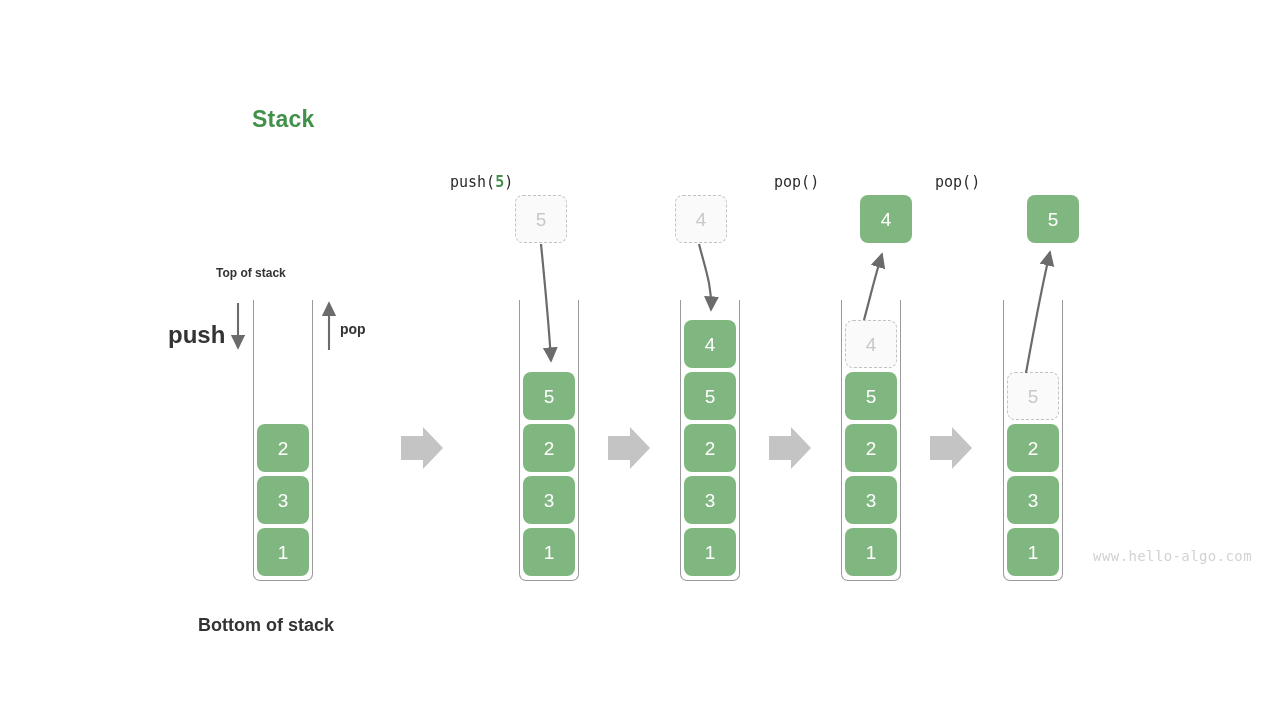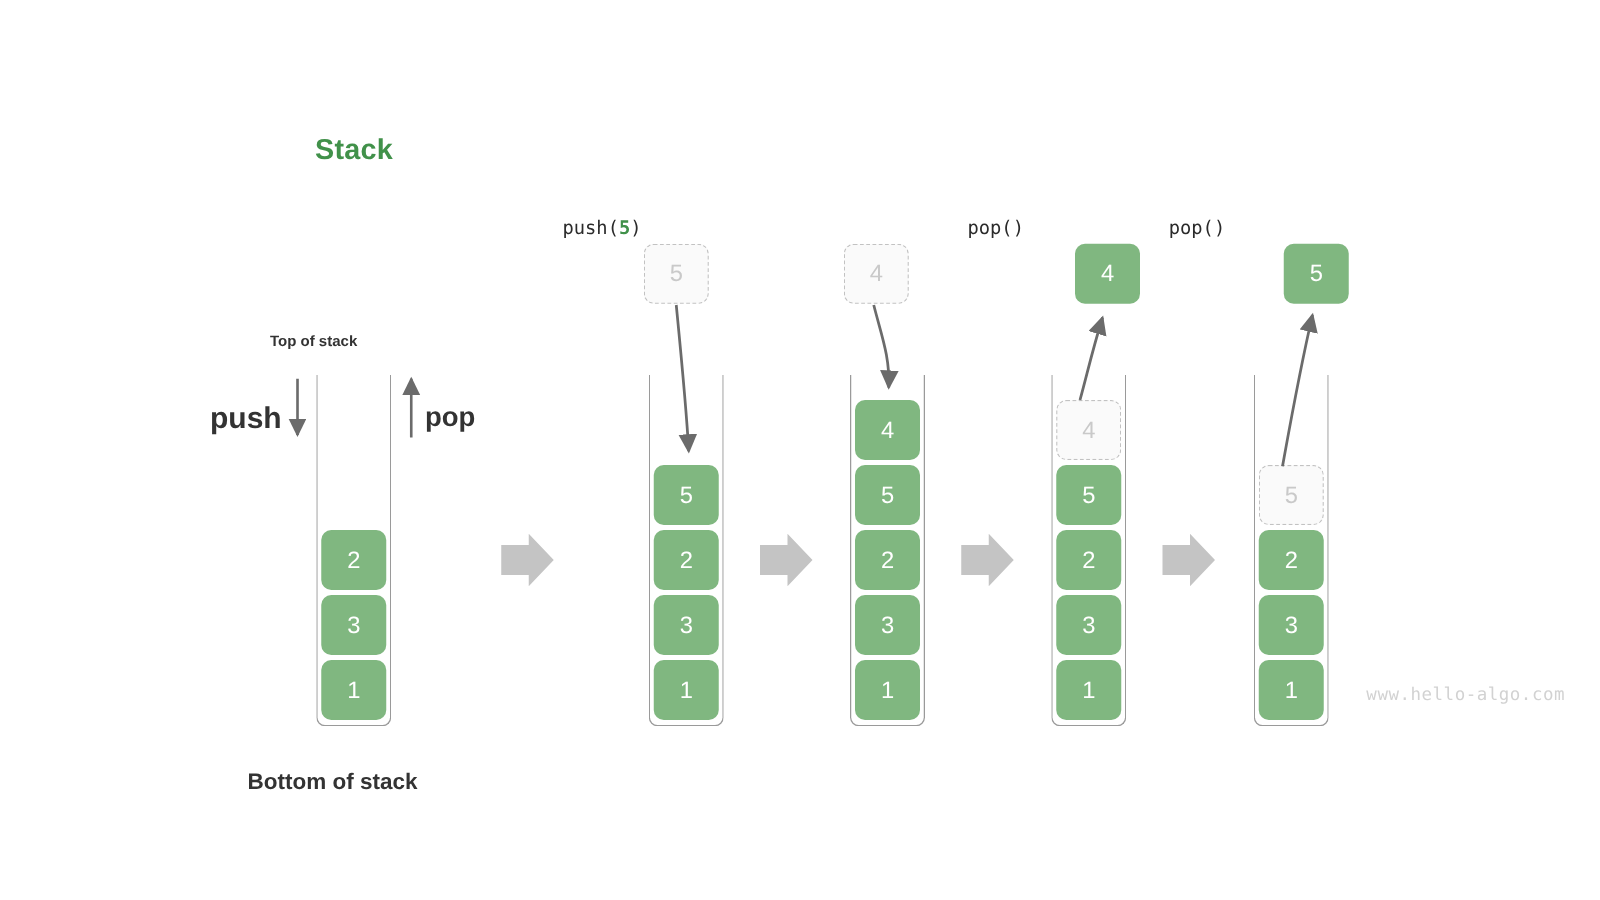--- a/index.html
+++ b/index.html
@@ -60,21 +60,21 @@
     top: 321px;
     font-size: 24px;
     font-weight: bold;
     color: #333333;
     white-space: nowrap;
   }
   .label-pop {
     position: absolute;
     left: 340px;
     top: 321px;
-    font-size: 22px;
+    font-size: 14px;
     font-weight: bold;
     color: #333333;
     white-space: nowrap;
   }
 
   
   .op-caption {
     position: absolute;
     top: 139px;
     width: 200px;

